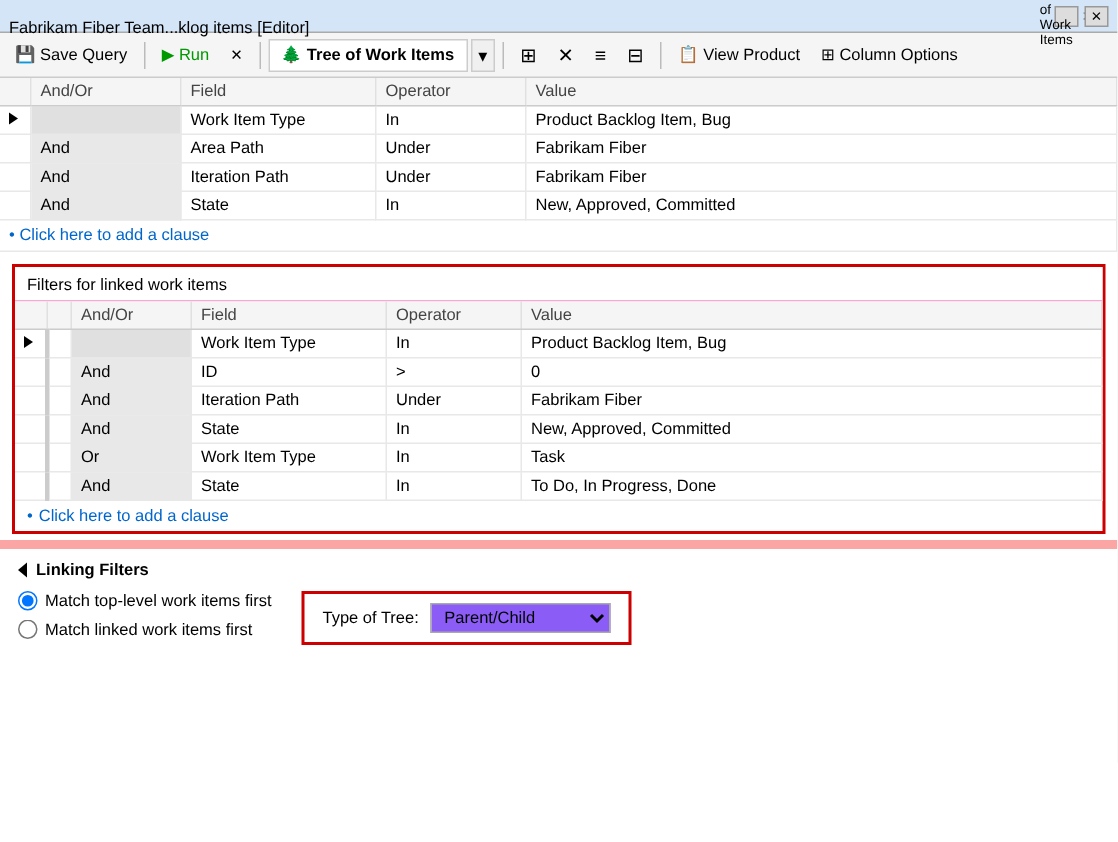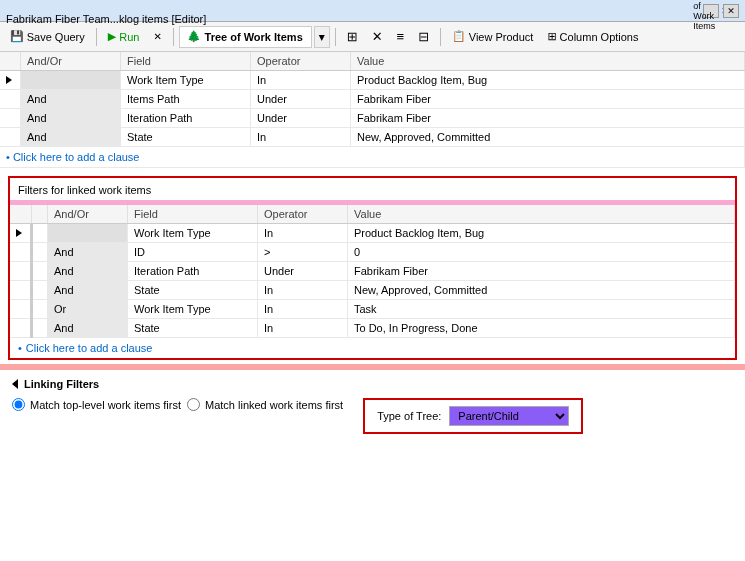--- a/index.html
+++ b/index.html
@@ -98,21 +98,21 @@
     
     .linked-section {
       border: 2px solid #c00;
       margin: 8px 8px 4px 8px;
       background: #fff;
     }
     .linked-header {
       padding: 6px 8px 4px 8px;
       font-size: 11px;
       font-weight: normal;
-      border-bottom: 5px solid #f9a8d4;
+      border-bottom: 1px solid #f9a8d4;
       background: #fff;
     }
 
     .linked-table {
       width: 100%;
       border-collapse: collapse;
     }
     .linked-table th {
       background: #f5f5f5;
       border-bottom: 1px solid #ccc;
@@ -149,21 +149,21 @@
     .linking-filters-header .triangle {
       display: inline-block;
       width: 0; height: 0;
       border-top: 5px solid transparent;
       border-bottom: 5px solid transparent;
       border-right: 6px solid #000;
     }
     .filters-body {
       display: flex; gap: 20px; align-items: flex-start;
     }
-    .radio-group { display: flex; flex-direction: row; gap: 6px; }
+    .radio-group { display: flex; flex-direction: column; gap: 6px; }
     .radio-label { display: flex; align-items: center; gap: 5px; font-size: 11px; cursor: pointer; }
 
     .tree-type-box {
       border: 2px solid #c00;
       padding: 6px 12px;
       display: flex; align-items: center; gap: 8px;
       font-size: 11px;
     }
     .tree-type-select {
       font-size: 11px;
@@ -236,21 +236,21 @@
     <tr>
           <td class="row-selector"><span class="row-selector-arrow"></span></td>
           <td style="background: rgb(224, 224, 224);"></td>
           <td>Work Item Type</td>
           <td>In</td>
           <td>Product Backlog Item, Bug</td>
         </tr>
         <tr>
           <td class="row-selector"></td>
           <td class="and-or-cell">And</td>
-          <td>Items Path</td>
+          <td>Area Path</td>
           <td>Under</td>
           <td>Fabrikam Fiber</td>
         </tr>
         <tr>
           <td class="row-selector"></td>
           <td class="and-or-cell">And</td>
           <td>Iteration Path</td>
           <td>Under</td>
           <td>Fabrikam Fiber</td>
         </tr>

